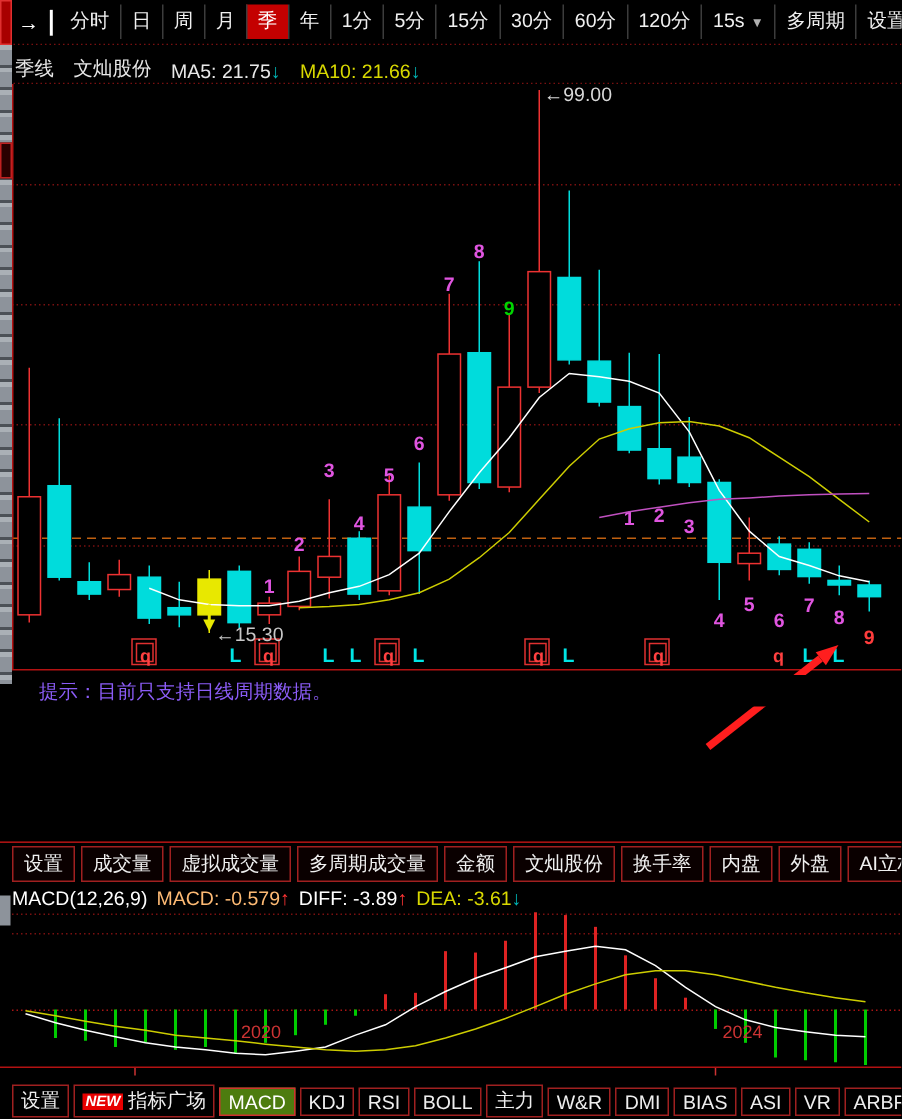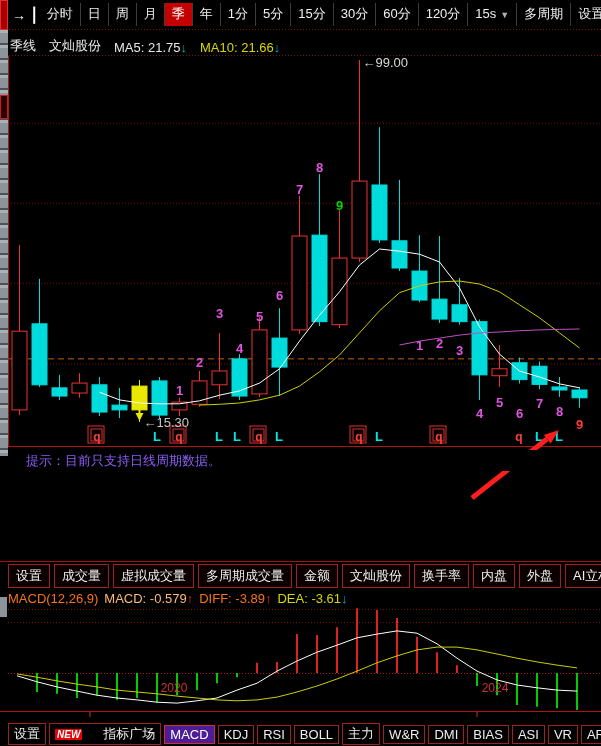--- a/index.html
+++ b/index.html
@@ -22,28 +22,28 @@
   .dn-arrow{color:#00b8b8;font-weight:bold}
   .up-arrow{color:#ff3434;font-weight:bold}
   
   #notice{top:450px;height:21px;font-size:13px;color:#8b5cf6;padding-left:26px;line-height:21px}
   
   #midbar{top:561px;height:29px;border-top:1px solid #a81212;display:flex;gap:4px;
           align-items:center;padding-left:8px;overflow:hidden}
   .mbtn{border:1px solid #a02020;color:#f0f0f0;font-size:13px;padding:2px 7px;white-space:nowrap;background:#0a0000}
   
   #macdbar{top:589px;height:18px;display:flex;gap:6px;align-items:center;padding-left:8px;font-size:13px;white-space:nowrap}
-  .g{color:#fdba74}.w{color:#f97316}.y{color:#d8d800}
+  .g{color:#fdba74}.w{color:#ffffff}.y{color:#d8d800}
   
   .yearlab{position:absolute;top:681px;transform:translateX(-50%);color:#cc3333;font-size:12px;z-index:3}
   
   #botbar{top:722px;height:24px;display:flex;gap:3px;align-items:center;padding-left:8px;overflow:hidden}
   .btab{border:1px solid #a02020;color:#eee;font-size:13px;padding:1px 5px;white-space:nowrap;display:flex;align-items:center}
-  .btab.active{background:#4c1d95;border-color:#d03030;color:#fff}
-  .badge{background:#e80000;color:#fff;font-size:10px;font-weight:bold;padding:0 2px;margin-right:21px;font-style:italic}
+  .btab.active{background:#4d7c0f;border-color:#d03030;color:#fff}
+  .badge{background:#e80000;color:#fff;font-size:10px;font-weight:bold;padding:0 2px;margin-right:3px;font-style:italic}
   
   #lstrip{position:absolute;left:0;top:0;width:8px;height:456px;z-index:4;
     background:repeating-linear-gradient(180deg,#aab0b6 0 3px,#8d939b 3px 13px,#4c5157 13px 15px)}
   #lstrip .red1{position:absolute;top:0;left:0;right:0;height:30px;background:#a80000;border:1px solid #e03030}
   #lstrip .red2{position:absolute;top:95px;left:0;right:0;height:24px;background:#2a0000;border:1px solid #c02020}
   #lthumb{position:absolute;left:0;top:597px;width:7px;height:20px;background:#8d939b;z-index:4}
   #overlay{position:absolute;left:0;top:0;z-index:2}
   #overlay text{font-family:"Liberation Sans",sans-serif}
 </style>
 </head>

